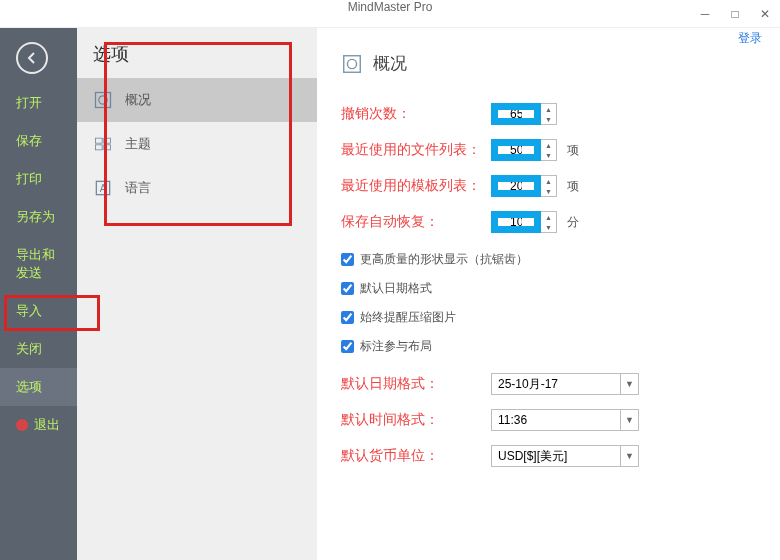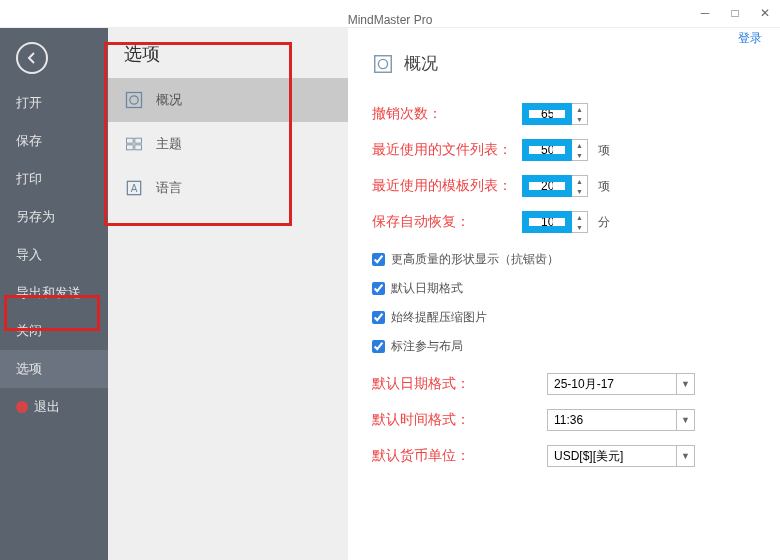--- a/index.html
+++ b/index.html
@@ -1,26 +1,26 @@
 <!DOCTYPE html>
 <html><head>
 <meta charset="utf-8">
 <style>
 * { box-sizing: border-box; margin: 0; padding: 0; font-family: "Microsoft YaHei", sans-serif; }
 body { width: 780px; height: 560px; overflow: hidden; background: #fff; font-size: 12px; color: #333; }
 
-.titlebar { height: 28px; display: flex; align-items: flex-end; position: relative; background: #fff; border-bottom: 1px solid #eee; }
+.titlebar { height: 28px; display: flex; align-items: flex-start; position: relative; background: #fff; border-bottom: 1px solid #eee; }
 .titlebar .title { position: absolute; left: 50%; transform: translateX(-50%); color: #666; font-size: 12px; }
 .titlebar .wincontrols { margin-left: auto; display: flex; }
 .titlebar .wincontrols div { width: 30px; height: 28px; display: flex; align-items: center; justify-content: center; color: #666; cursor: pointer; }
 .login-link { position: absolute; top: 30px; right: 18px; color: #2a7de1; font-size: 12px; cursor: pointer; }
 
 .main { display: flex; height: calc(100% - 28px); }
 
-.sidebar { width: 108px; background: #5b636e; color: #e5e5e5; display: flex; flex-direction: column; padding-top: 8px; }
+.sidebar { width: 77px; background: #5b636e; color: #bef264; display: flex; flex-direction: column; padding-top: 8px; }
 .back-btn { width: 32px; height: 32px; border: 2px solid #e8e8e8; border-radius: 50%; margin: 6px 0 10px 16px; display: flex; align-items: center; justify-content: center; cursor: pointer; }
 .sidebar-item { padding: 10px 16px; cursor: pointer; font-size: 13px; display: flex; align-items: center; gap: 6px; }
 .sidebar-item.active { background: #6b7380; }
 .sidebar-item .dot-red { width: 12px; height: 12px; border-radius: 50%; background: #d64545; display: inline-block; flex-shrink: 0; }
 
 .sidebar-hl { position: absolute; border: 3px solid #d92424; pointer-events: none; }
 .hl1 { top: 295px; left: 4px; width: 96px; height: 36px; }
 .hl2 { top: 42px; left: 104px; width: 188px; height: 184px; }
 
 .subpanel { width: 240px; background: #efefef; padding-top: 14px; }
@@ -36,21 +36,21 @@
 
 .row { display: flex; align-items: center; margin-bottom: 14px; }
 .row .lbl { width: 150px; color: #ef4444; font-size: 14px; }
 .row .unit { margin-left: 10px; color: #555; font-size: 12px; }
 
 .spinner { display: flex; }
 .spinner input { width: 50px; height: 22px; border: 7px solid #0ea5e9; padding: 0 12px; font-size: 12px; }
 .spinner .arrows { width: 16px; display: flex; flex-direction: column; border: 1px solid #bdbdbd; border-left: none; }
 .spinner .arrows span { flex: 1; font-size: 7px; display: flex; align-items: center; justify-content: center; color: #666; cursor: pointer; }
 
-.combo { display: flex; margin-left: 25px; }
+.combo { display: flex; }
 .combo input { width: 130px; height: 22px; border: 1px solid #bdbdbd; padding: 0 6px; font-size: 12px; }
 .combo .drop { width: 18px; border: 1px solid #bdbdbd; border-left: none; display: flex; align-items: center; justify-content: center; color: #666; cursor: pointer; font-size: 9px; }
 
 .checkrow { display: flex; align-items: center; gap: 6px; margin-bottom: 12px; color: #555; font-size: 12px; }
 .checkrow input[type=checkbox] { width: 13px; height: 13px; accent-color: #2a7de1; }
 
 .sep { margin: 16px 0 18px; }
 </style>
 </head>
 <body>
@@ -79,24 +79,24 @@
     <div class="sidebar-item">
         <span>保存</span>
       </div>
     <div class="sidebar-item">
         <span>打印</span>
       </div>
     <div class="sidebar-item">
         <span>另存为</span>
       </div>
     <div class="sidebar-item">
+        <span>导出和发送</span>
+      </div>
+    <div class="sidebar-item">
         <span>导入</span>
-      </div>
-    <div class="sidebar-item">
-        <span>导出和发送</span>
       </div>
     <div class="sidebar-item">
         <span>关闭</span>
       </div>
     <div class="sidebar-item active">
         <span>选项</span>
       </div>
     <div class="sidebar-item">
         <span class="dot-red"></span>
         <span>退出</span>

